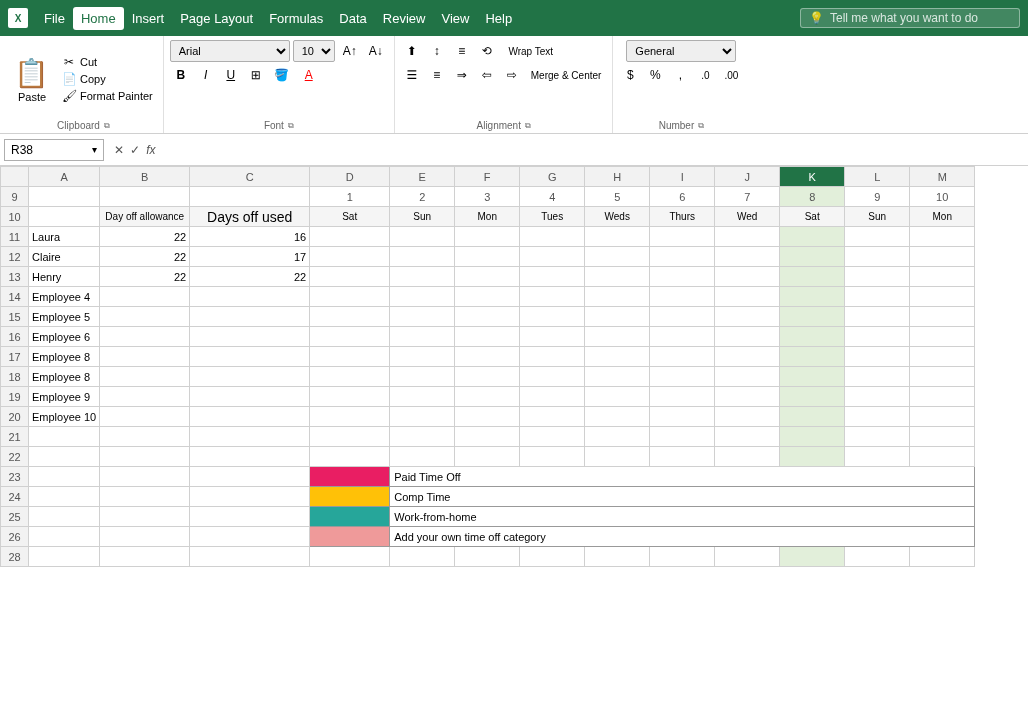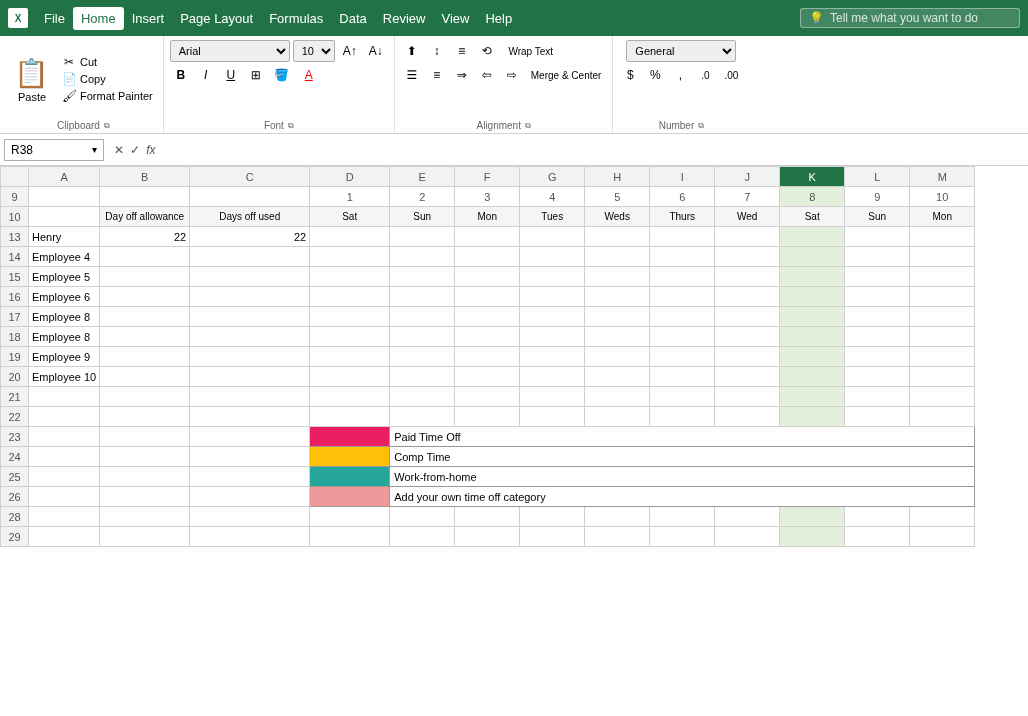--- a/index.html
+++ b/index.html
@@ -346,33 +346,65 @@
           <td class="data-cell" style="text-align: center; color: rgb(85, 85, 85);">6</td>
           <td class="data-cell" style="text-align: center; color: rgb(85, 85, 85);">7</td>
           <td class="data-cell" style="background: rgb(226, 239, 218); text-align: center; color: rgb(85, 85, 85);">8</td>
           <td class="data-cell" style="text-align: center; color: rgb(85, 85, 85);">9</td>
           <td class="data-cell" style="text-align: center; color: rgb(85, 85, 85);">10</td>
         </tr>
         <tr>
           <td class="row-num">10</td>
           <td class="data-cell"></td>
           <td class="data-cell" style="background: rgb(245, 245, 245); font-weight: 500; font-size: 10px; text-align: center;">Day off allowance</td>
-          <td class="data-cell" style="background: rgb(245, 245, 245); font-weight: 500; font-size: 10px; text-align: center;">Days off used</td>
+          <td class="data-cell" style="background: rgb(245, 245, 245); font-weight: 500; font-size: 14px; text-align: center;">Days off used</td>
           <td class="data-cell" style="background: rgb(245, 245, 245); font-weight: 500; font-size: 10px; text-align: center;">Sat</td>
           <td class="data-cell" style="background: rgb(245, 245, 245); font-weight: 500; font-size: 10px; text-align: center;">Sun</td>
           <td class="data-cell" style="background: rgb(245, 245, 245); font-weight: 500; font-size: 10px; text-align: center;">Mon</td>
           <td class="data-cell" style="background: rgb(245, 245, 245); font-weight: 500; font-size: 10px; text-align: center;">Tues</td>
           <td class="data-cell" style="background: rgb(245, 245, 245); font-weight: 500; font-size: 10px; text-align: center;">Weds</td>
           <td class="data-cell" style="background: rgb(245, 245, 245); font-weight: 500; font-size: 10px; text-align: center;">Thurs</td>
           <td class="data-cell" style="background: rgb(245, 245, 245); font-weight: 500; font-size: 10px; text-align: center;">Wed</td>
           <td class="data-cell" style="background: rgb(245, 245, 245); font-weight: 500; font-size: 10px; text-align: center;">Sat</td>
           <td class="data-cell" style="background: rgb(245, 245, 245); font-weight: 500; font-size: 10px; text-align: center;">Sun</td>
           <td class="data-cell" style="background: rgb(245, 245, 245); font-weight: 500; font-size: 10px; text-align: center;">Mon</td>
         </tr>
         <tr>
+          <td class="row-num">11</td>
+          <td class="data-cell">Laura</td>
+          <td class="data-cell" style="text-align: right;">22</td>
+          <td class="data-cell" style="text-align: right;">16</td>
+          <td class="data-cell"></td>
+          <td class="data-cell"></td>
+          <td class="data-cell"></td>
+          <td class="data-cell"></td>
+          <td class="data-cell"></td>
+          <td class="data-cell"></td>
+          <td class="data-cell"></td>
+          <td class="data-cell" style="background: rgb(226, 239, 218);"></td>
+          <td class="data-cell"></td>
+          <td class="data-cell"></td>
+        </tr>
+        <tr>
+          <td class="row-num">12</td>
+          <td class="data-cell">Claire</td>
+          <td class="data-cell" style="text-align: right;">22</td>
+          <td class="data-cell" style="text-align: right;">17</td>
+          <td class="data-cell"></td>
+          <td class="data-cell"></td>
+          <td class="data-cell"></td>
+          <td class="data-cell"></td>
+          <td class="data-cell"></td>
+          <td class="data-cell"></td>
+          <td class="data-cell"></td>
+          <td class="data-cell" style="background: rgb(226, 239, 218);"></td>
+          <td class="data-cell"></td>
+          <td class="data-cell"></td>
+        </tr>
+        <tr>
           <td class="row-num">13</td>
           <td class="data-cell">Henry</td>
           <td class="data-cell" style="text-align: right;">22</td>
           <td class="data-cell" style="text-align: right;">22</td>
           <td class="data-cell"></td>
           <td class="data-cell"></td>
           <td class="data-cell"></td>
           <td class="data-cell"></td>
           <td class="data-cell"></td>
           <td class="data-cell"></td>
@@ -566,31 +598,15 @@
           <td class="data-cell"></td>
           <td class="data-cell"></td>
           <td class="data-cell"></td>
           <td class="data-cell"></td>
           <td class="data-cell"></td>
           <td class="data-cell"></td>
           <td class="data-cell" style="background: rgb(226, 239, 218);"></td>
           <td class="data-cell"></td>
           <td class="data-cell"></td>
         </tr>
-        <tr>
-          <td class="row-num">29</td>
-          <td class="data-cell"></td>
-          <td class="data-cell" style="text-align: right;"></td>
-          <td class="data-cell" style="text-align: right;"></td>
-          <td class="data-cell"></td>
-          <td class="data-cell"></td>
-          <td class="data-cell"></td>
-          <td class="data-cell"></td>
-          <td class="data-cell"></td>
-          <td class="data-cell"></td>
-          <td class="data-cell"></td>
-          <td class="data-cell" style="background: rgb(226, 239, 218);"></td>
-          <td class="data-cell"></td>
-          <td class="data-cell"></td>
-        </tr>
       </tbody>
   </table>
 </div>
 
 </body></html>

